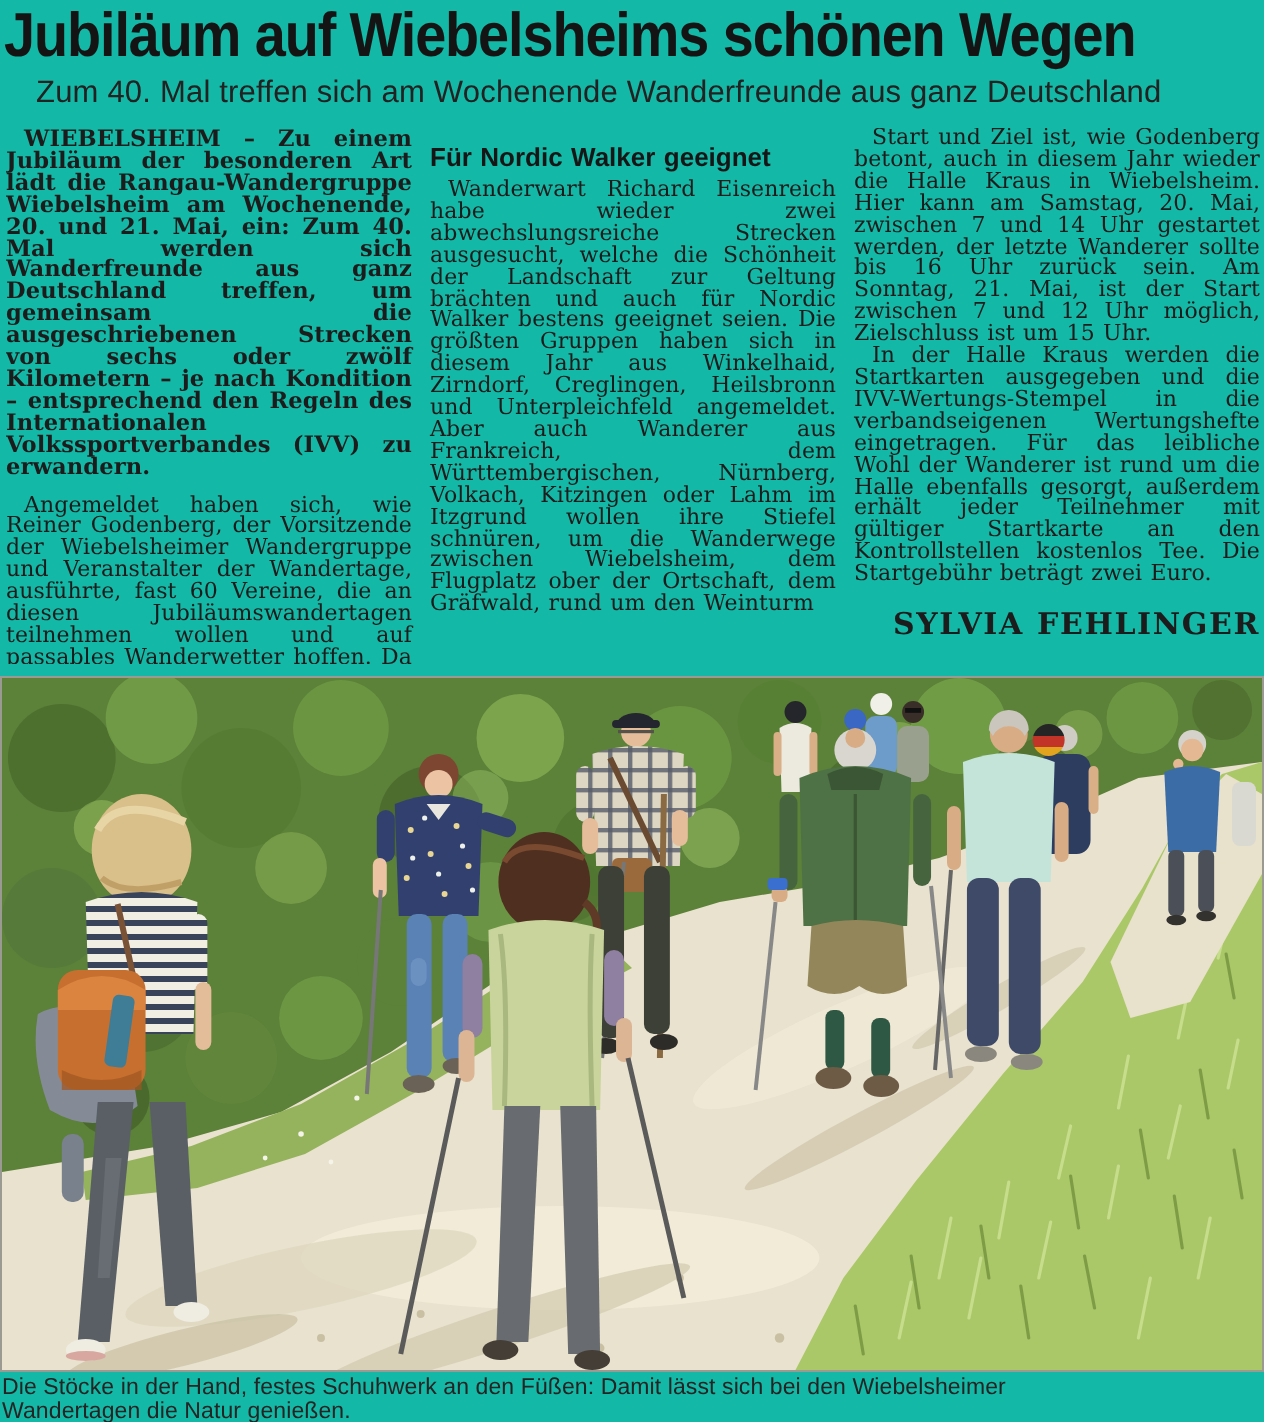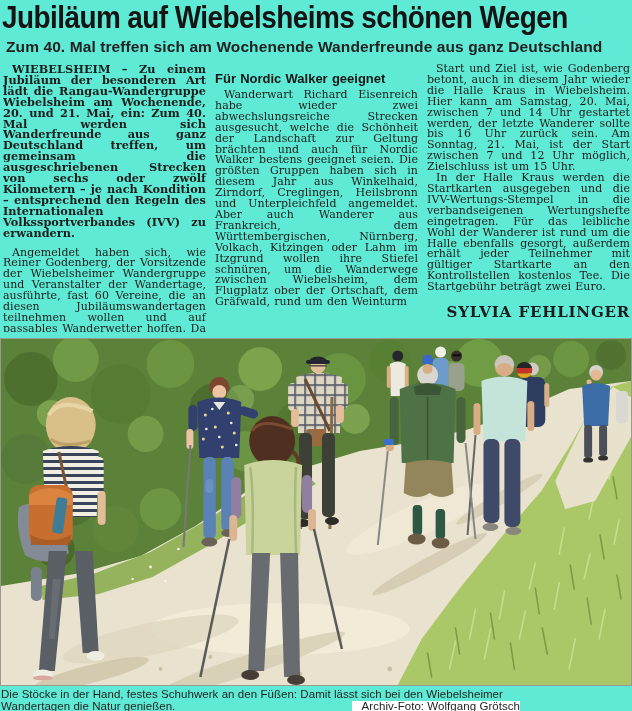--- a/index.html
+++ b/index.html
@@ -1,41 +1,41 @@
 <!DOCTYPE html>
 <html lang="de"><head>
 <meta charset="utf-8">
 <style>
   html,body{margin:0;padding:0;background:#ffffff;}
   .page{
     position:relative;
     width:632px;height:711px;
     margin:0 auto;
-    background:#5eead4;
+    background:#14b8a6;
     overflow:hidden;
     color:#1a1a1a;
   }
   
   .headline{
     margin:1px 0 0 2px;
     width:700px;
     transform:scaleX(0.9);
     transform-origin:left top;
     font-family:"Liberation Sans",sans-serif;
     font-weight:bold;
     font-size:31px;
     line-height:33px;
     letter-spacing:-0.6px;
     color:#141414;
     white-space:nowrap;
   }
   .subheadline{
-    margin:3px 0 0 6px;
+    margin:3px 0 0 18px;
     font-family:"Liberation Sans",sans-serif;
-    font-weight:bold;
+    font-weight:normal;
     font-size:15.5px;
     line-height:19px;
     letter-spacing:0.1px;
     color:#222;
     white-space:nowrap;
   }
   
   .columns{
     display:flex;
     gap:9px;
@@ -406,16 +406,15 @@
         <path d="M52 240 l8 0 -6 60 -6 0 z" fill="#6b7077" opacity=".8"></path>
         <ellipse cx="42" cy="336" rx="10" ry="5.5" fill="#efece2"></ellipse>
           <ellipse cx="42" cy="339" rx="10" ry="2.5" fill="#d8a8a0"></ellipse>
         <ellipse cx="95" cy="317" rx="9" ry="5" fill="#efece2"></ellipse>
       </g>
     </svg>
   </figure>
 
   <div class="caption">
     <span>Die Stöcke in der Hand, festes Schuhwerk an den Füßen: Damit lässt sich bei den Wiebelsheimer Wandertagen die Natur genießen.</span>
-    <span class="credit">Archiv-Foto: Wolfgang Grötsch</span>
   </div>
 
 </div>
 
 </body></html>

